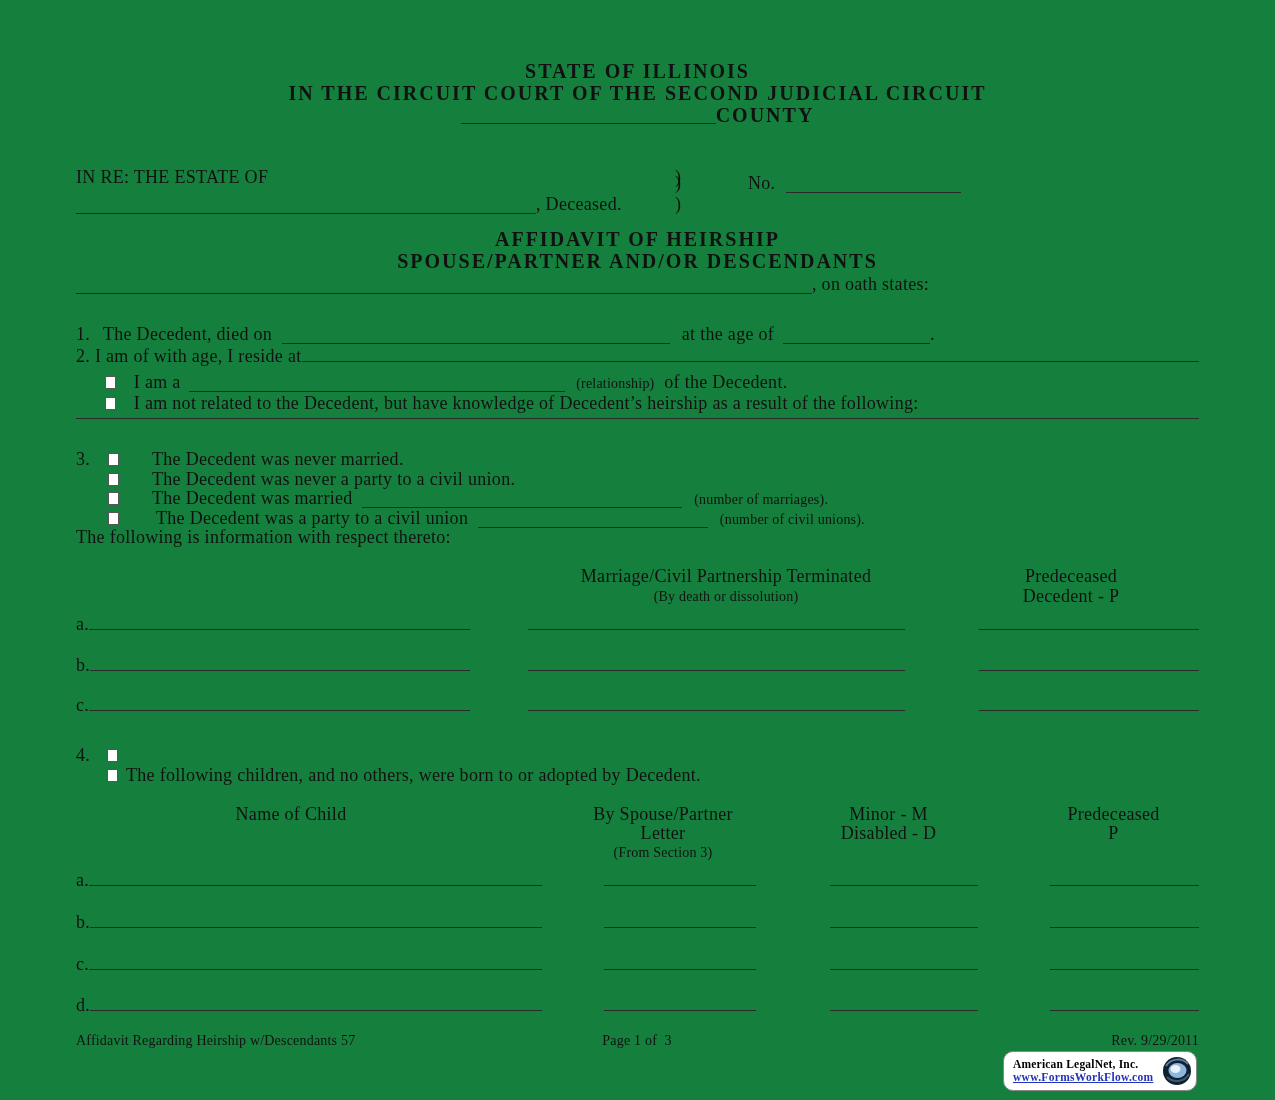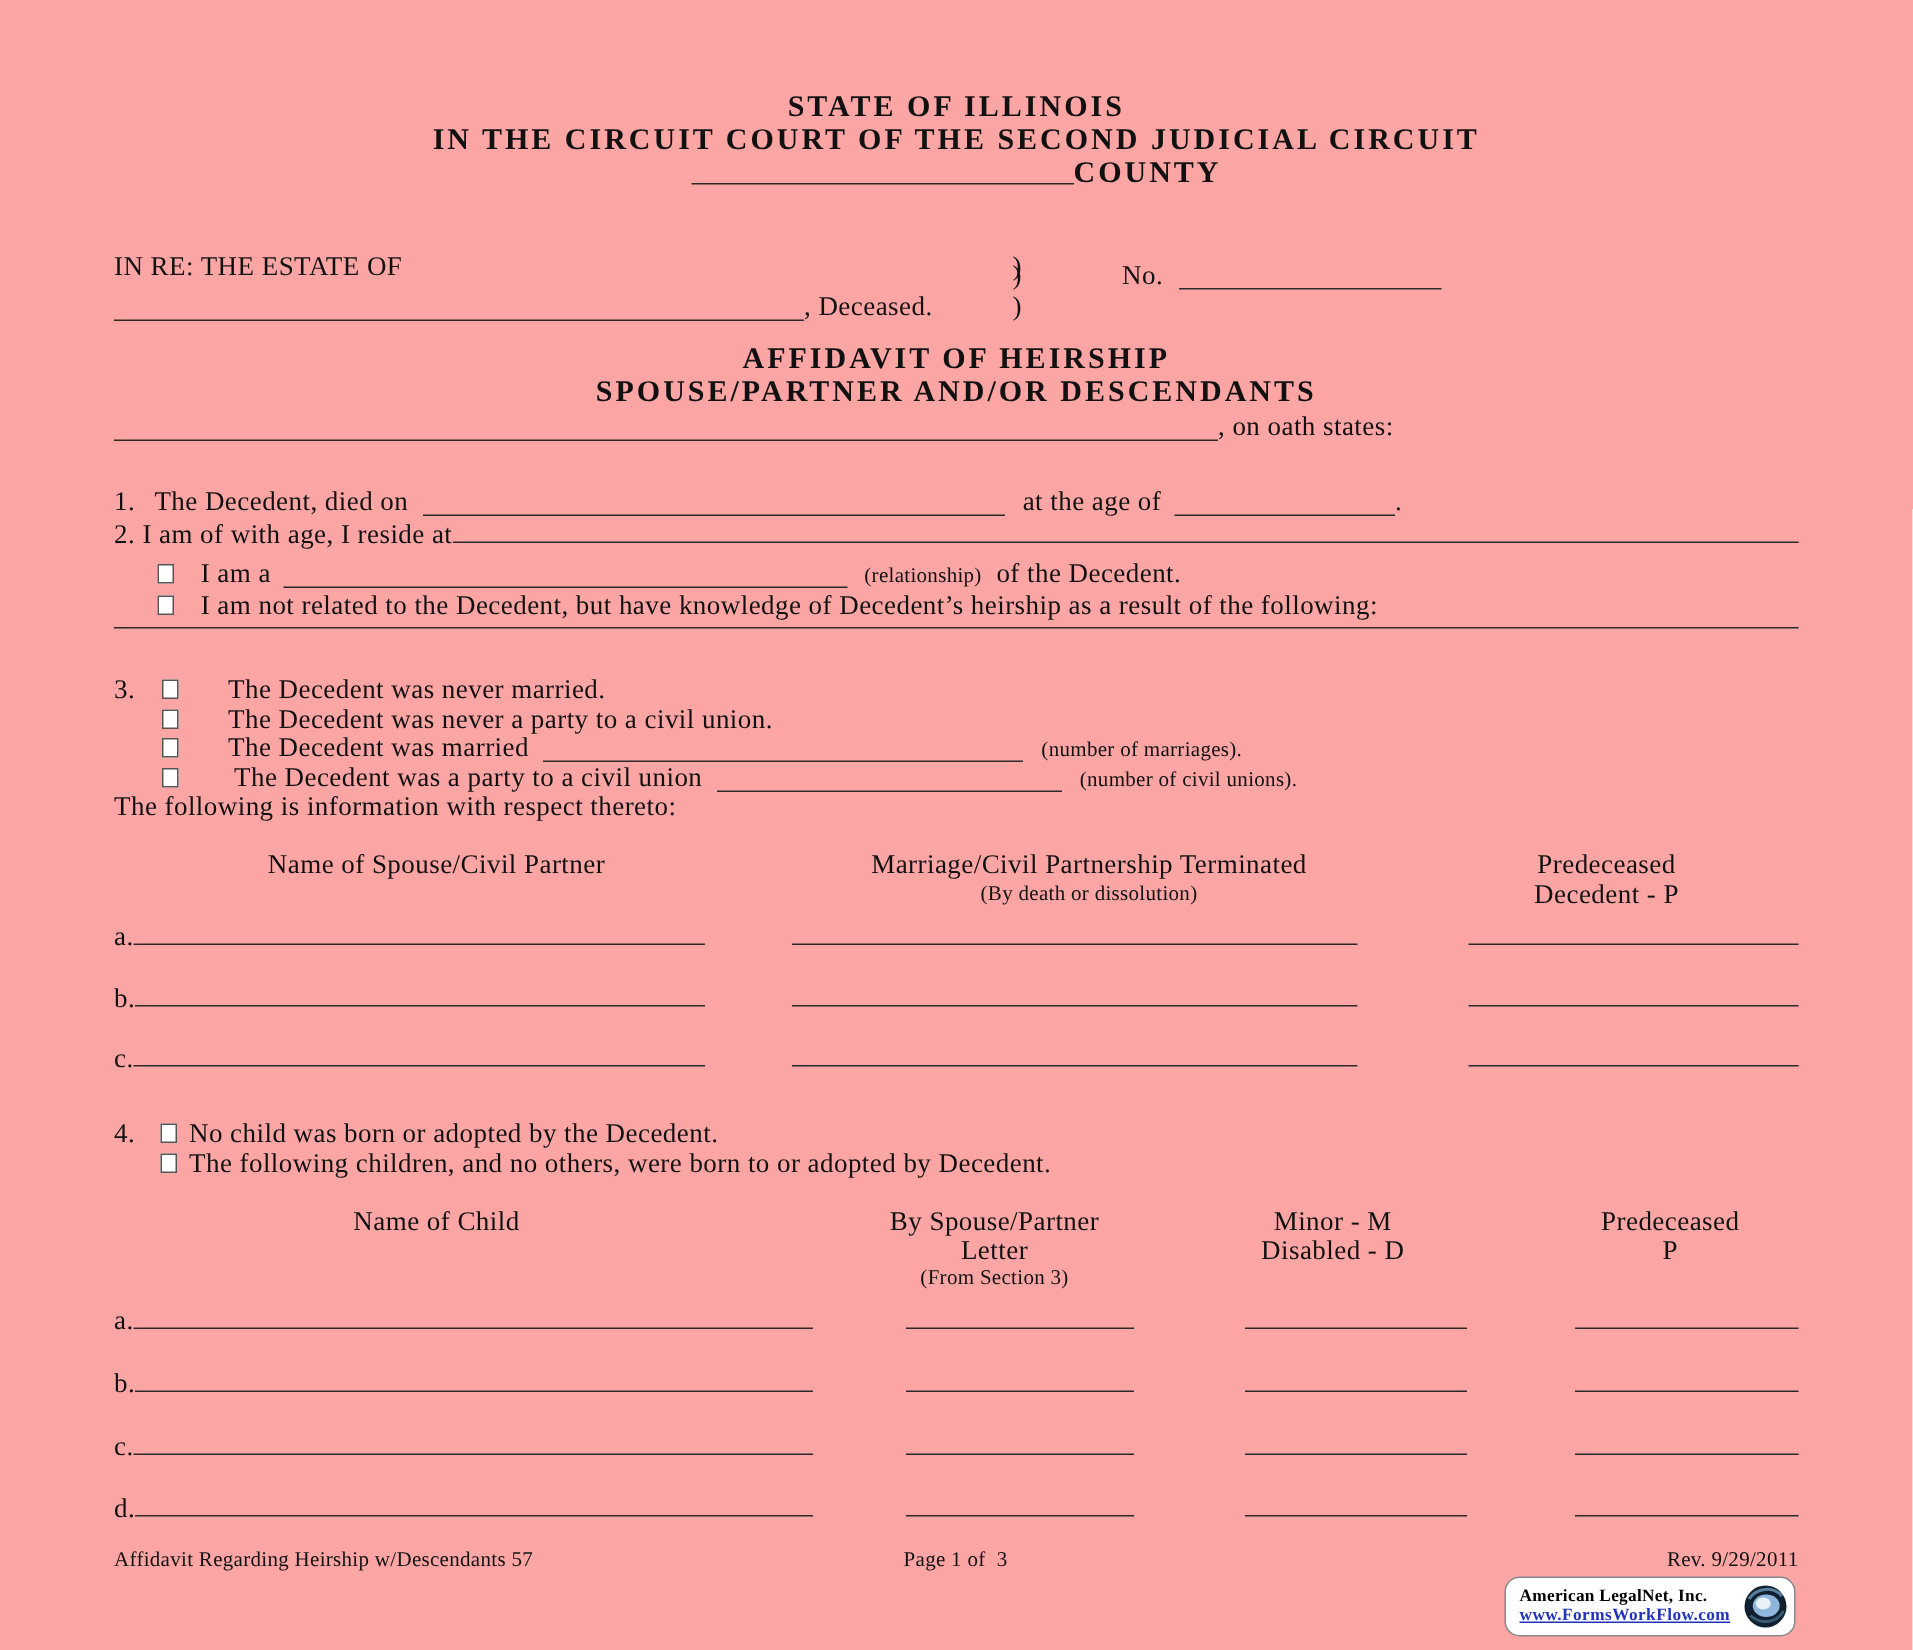--- a/index.html
+++ b/index.html
@@ -1,17 +1,17 @@
 <!DOCTYPE html>
 <html><head>
 <meta charset="utf-8">
 <style>
   html,body { margin:0; padding:0; background:#ffffff; }
   .page {
-    position:relative; width:1275px; height:1100px; background:#fca5a5;
+    position:relative; width:1275px; height:1100px; background:#15803d;
     font-family:"Liberation Serif","DejaVu Serif",serif;
     font-size:18px; color:#111; letter-spacing:0.3px; overflow:hidden;
   }
   .abs { position:absolute; }
   .content-left { left:76px; width:1123px; }
   .center { text-align:center; }
   .heading { font-weight:bold; font-size:20px; letter-spacing:2px; line-height:22px; }
   .b {
     display:inline-block; border-bottom:1.6px solid #2a2a2a;
     height:14px; vertical-align:-4px;
@@ -130,21 +130,20 @@
       <span style="position:absolute; left:80px; white-space:nowrap;">
         <span>The Decedent was a party to a civil union</span>
         <span class="b" style="width:230px; margin-left:5px;"></span>
         <span class="hint" style="margin-left:7px;">(number of civil unions).</span>
       </span>
     </div>
     <div class="row" style="top:78px;">The following is information with respect thereto:</div>
   </div>
 
   <div class="abs content-left" style="top:566px; height:170px;">
-    <div class="hdrbox" style="left:55px; top:0; width:320px;">Name of Spouse/Civil Partner</div>
     <div class="hdrbox" style="left:440px; top:0; width:420px;">Marriage/Civil Partnership Terminated</div>
     <div class="hdrbox hint" style="left:440px; top:21px; width:420px;">(By death or dissolution)</div>
     <div class="hdrbox" style="left:915px; top:0; width:160px;">Predeceased</div>
     <div class="hdrbox" style="left:915px; top:20px; width:160px;">Decedent - P</div>
 
     <div class="st-row" style="top:48px;">
       <span class="cellflex" style="width:394px;">
           <span class="lbl">a.</span>
           <span class="b"></span>
         </span>
@@ -166,21 +165,20 @@
         </span>
       <span class="b" style="width:377px; margin-left:58px; margin-bottom:-4px;"></span>
       <span class="b" style="width:220px; margin-left:74px; margin-bottom:-4px;"></span>
     </div>
   </div>
 
   <div class="abs content-left" style="top:745px; height:45px;">
     <div class="row" style="top:0;">
       <span>4.</span>
       <span class="cb" style="position:absolute; left:31px; top:4px;"></span>
-      <span style="position:absolute; left:50px;">No child was born or adopted by the Decedent.</span>
     </div>
     <div class="row" style="top:20px;">
       <span class="cb" style="position:absolute; left:31px; top:4px;"></span>
       <span style="position:absolute; left:50px;">The following children, and no others, were born to or adopted by Decedent.</span>
     </div>
   </div>
 
   <div class="abs content-left" style="top:804px; height:230px;">
     <div class="hdrbox" style="left:85px; top:0; width:260px;">Name of Child</div>
     <div class="hdrbox" style="left:427px; top:0; width:320px;">By Spouse/Partner</div>

